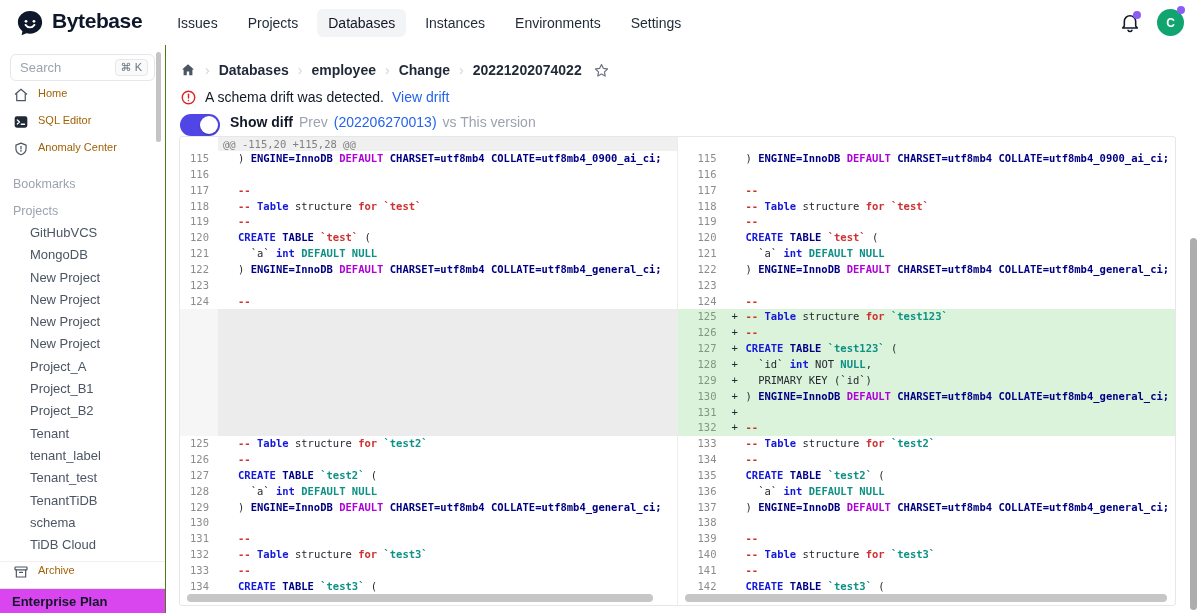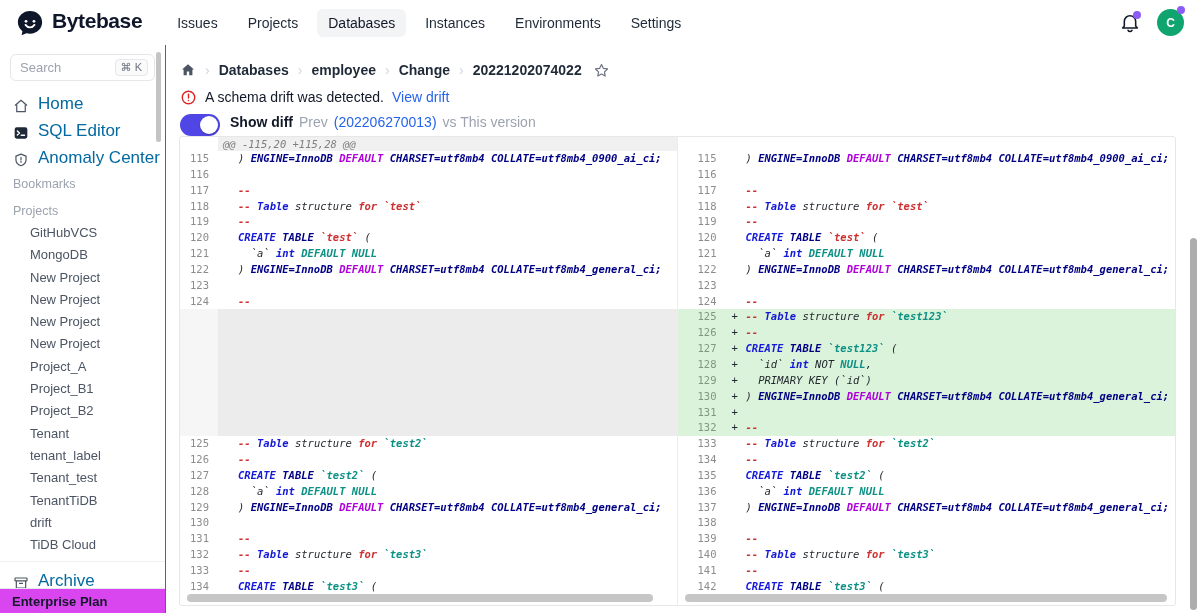--- a/index.html
+++ b/index.html
@@ -28,22 +28,22 @@
   .sidebar { position:absolute; left:0; top:45px; width:166px; height:568px;
     border-right:1px solid #4d7c0f; background:#fff; }
   .search-box { position:relative; margin:9px 10px 6px 10px; height:27px;
     border:1px solid #e5e7eb; border-radius:6px; display:flex; align-items:center;
     padding:0 6px 0 9px; background:#fff; }
   .search-box input { border:none; outline:none; width:86px; font-size:13px;
     font-family:"Liberation Sans",sans-serif; color:#374151; background:transparent; }
   .search-box input::placeholder { color:#9ca3af; }
   .kbd { margin-left:auto; font-size:11px; color:#6b7280; border:1px solid #e5e7eb;
     background:#fafafa; border-radius:4px; padding:1px 5px; white-space:nowrap; }
-  .side-item { display:flex; align-items:flex-end; gap:9px; height:27px; padding-left:13px;
-    font-size:17px; color:#0369a1; cursor:pointer; }
+  .side-item { display:flex; align-items:flex-start; gap:9px; height:27px; padding-left:13px;
+    font-size:11px; color:#a16207; cursor:pointer; }
   .side-item svg { flex-shrink:0; }
   .side-label { font-size:12.5px; color:#9ca3af; padding:9px 0 4px 13px; }
   .proj-item { height:22.3px; line-height:22.3px; padding-left:30px; font-size:13px;
     color:#4b5563; cursor:pointer; white-space:nowrap; overflow:hidden; }
   .side-divider { border-top:1px solid #f0f0f1; margin:5px 0 2px 0; }
   .plan { position:absolute; left:0; bottom:0; width:165px; height:25px;
     border-top:1px solid #e5e7eb; font-size:13px; font-weight:700; color:#111827;
     padding:5px 0 0 12px; background:#d946ef;margin-top:29px; }
   .side-scrollbar { position:absolute; left:156px; top:7px; width:5px; height:90px;
     border-radius:3px; background:#c4c4c4; }
@@ -70,21 +70,21 @@
   .diff-panel { position:absolute; left:12px; top:91px; width:997px; height:470px;
     border:1px solid #e5e7eb; border-radius:3px; display:flex; background:#fff; overflow:hidden; }
   .pane { width:50%; position:relative; overflow:hidden; }
   .pane-l { border-right:1px solid #ebedef; }
   .drow { display:flex; height:15.85px; line-height:15.85px;
     font-family:"DejaVu Sans Mono", monospace; font-size:10.5px; white-space:pre; }
   .gut { text-align:right; color:#8c8c8c; flex-shrink:0; padding-right:9px; }
   .pane-l .gut { width:38px; }
   .pane-r .gut { width:48px; }
   .sign { width:20px; flex-shrink:0; padding-left:6px; color:#24292f; }
-  .code { flex:1; overflow:hidden;font-style:italic; }
+  .code { flex:1; overflow:hidden; }
   .drow.hunk { height:14px; line-height:14px; }
   .drow.hunk .code { background:#f0f0f0; color:#808080; padding-left:5px; }
   .drow.blank { height:14px; }
   .drow.add { background:#dbf2db; }
   .drow.add .gut { color:#7f987f; }
   .drow.fill .gut { background:#f6f6f6; }
   .drow.fill .sign, .drow.fill .code { background:#ececec; }
   .tk-p { color:#24292f; }
   .tk-k { color:#000085; font-weight:700;margin-top:44px; }
   .tk-b { color:#1418d8; font-weight:700; }
@@ -173,21 +173,21 @@
       <div class="proj-item">New Project</div>
       <div class="proj-item">New Project</div>
       <div class="proj-item">New Project</div>
       <div class="proj-item">Project_A</div>
       <div class="proj-item">Project_B1</div>
       <div class="proj-item">Project_B2</div>
       <div class="proj-item">Tenant</div>
       <div class="proj-item">tenant_label</div>
       <div class="proj-item">Tenant_test</div>
       <div class="proj-item">TenantTiDB</div>
-      <div class="proj-item">drift</div>
+      <div class="proj-item">schema</div>
       <div class="proj-item">TiDB Cloud</div>
     </div>
 
   <div class="side-divider"></div>
   <div class="side-item">
     <svg width="16" height="16" viewBox="0 0 24 24" fill="none" stroke="#4b5563" stroke-width="1.8" stroke-linejoin="round">
       <rect x="3" y="4.5" width="18" height="4.2" rx="1"></rect>
       <path d="M5 8.7v10.8h14V8.7"></path>
       <path d="M9.8 12.6h4.4" stroke-linecap="round"></path>
     </svg>

